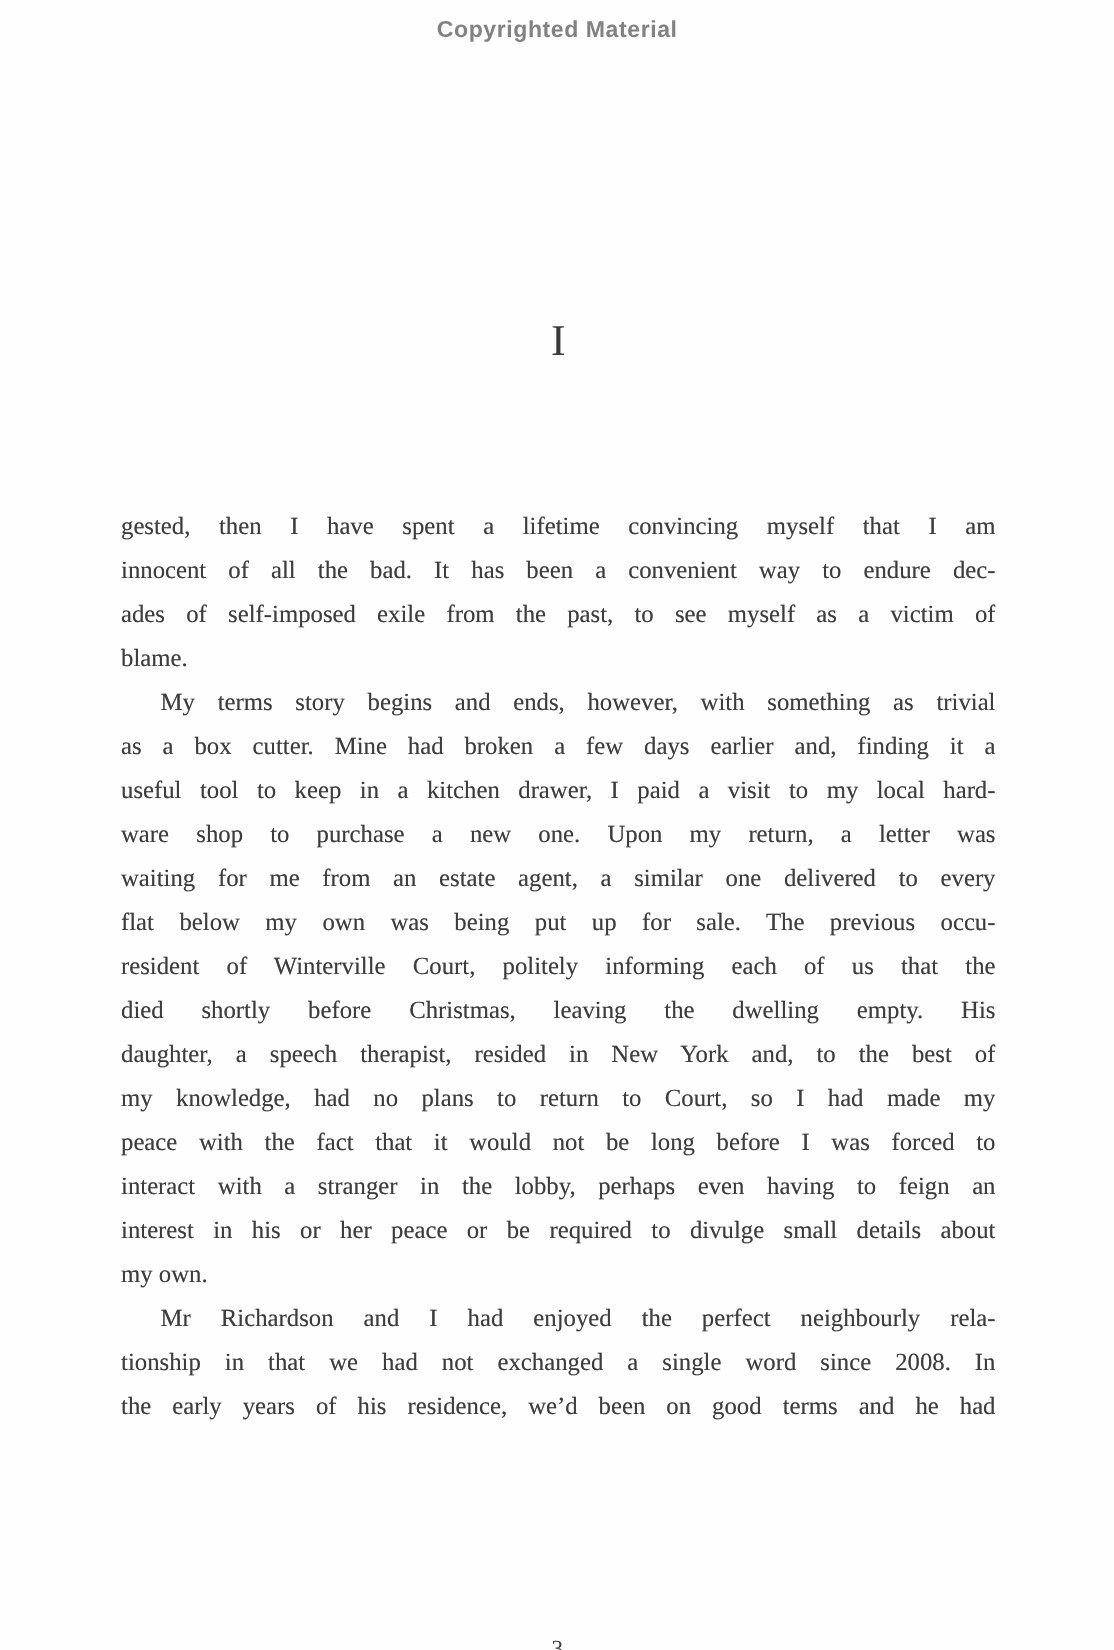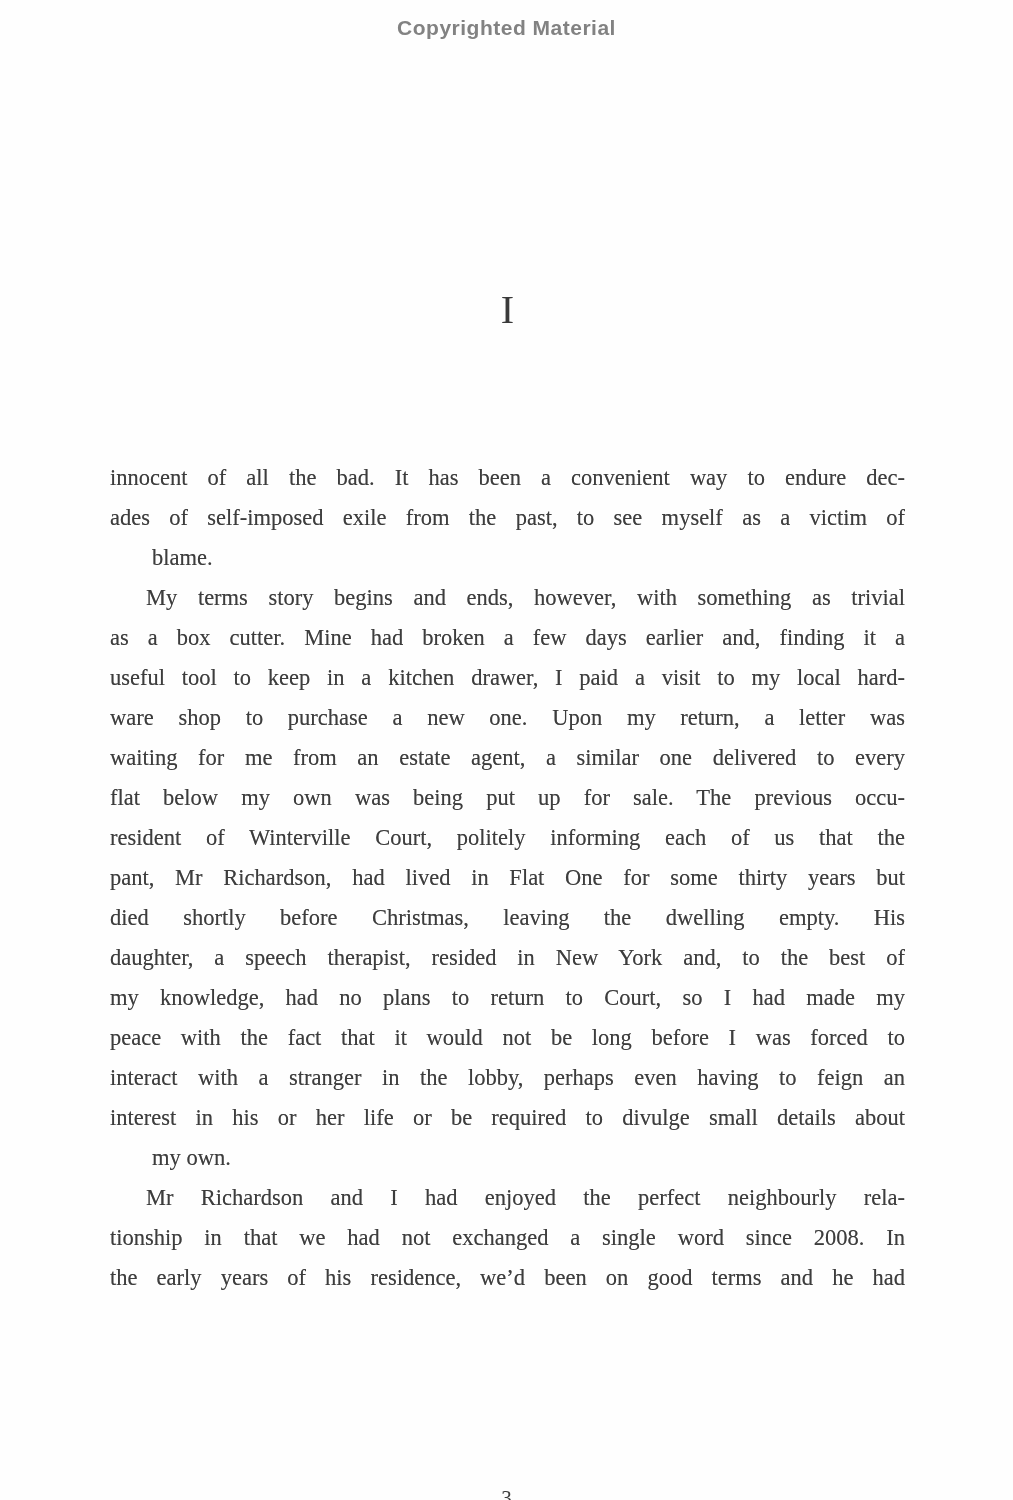--- a/index.html
+++ b/index.html
@@ -47,21 +47,20 @@
     text-shadow: 0 0 0.5px rgba(70,70,70,0.55);
   }
   .line {
     text-align: justify;
     text-align-last: justify;
     height: 40px;
     overflow: hidden;
   }
   .line.para-end {
     text-align-last: left;
-    margin-left: 42px;
   }
   .line.indent {
     text-indent: 36px;
   }
   .page-number {
     position: absolute;
     top: 1486px;
     left: 0;
     right: 0;
     text-align: center;
@@ -71,37 +70,37 @@
 </style>
 </head>
 <body>
 
 <div class="page" style="--bg: #fefefe; --ink: #3d3d3d; --heading: #3a3a3a; --notice: #828282;">
   <div class="copyright-notice">Copyrighted Material</div>
 
   <div class="chapter-heading">I</div>
 
   <div class="body-text">
+      <div class="line">gested, then I have spent a lifetime convincing myself that I am</div>
       <div class="line">innocent of all the bad. It has been a convenient way to endure dec-</div>
       <div class="line">ades of self-imposed exile from the past, to see myself as a victim of</div>
       <div class="line para-end">blame.</div>
       <div class="line indent">My terms story begins and ends, however, with something as trivial</div>
       <div class="line">as a box cutter. Mine had broken a few days earlier and, finding it a</div>
       <div class="line">useful tool to keep in a kitchen drawer, I paid a visit to my local hard-</div>
       <div class="line">ware shop to purchase a new one. Upon my return, a letter was</div>
       <div class="line">waiting for me from an estate agent, a similar one delivered to every</div>
       <div class="line">flat below my own was being put up for sale. The previous occu-</div>
       <div class="line">resident of Winterville Court, politely informing each of us that the</div>
-      <div class="line">pant, Mr Richardson, had lived in Flat One for some thirty years but</div>
       <div class="line">died shortly before Christmas, leaving the dwelling empty. His</div>
       <div class="line">daughter, a speech therapist, resided in New York and, to the best of</div>
       <div class="line">my knowledge, had no plans to return to Court, so I had made my</div>
       <div class="line">peace with the fact that it would not be long before I was forced to</div>
       <div class="line">interact with a stranger in the lobby, perhaps even having to feign an</div>
-      <div class="line">interest in his or her life or be required to divulge small details about</div>
+      <div class="line">interest in his or her peace or be required to divulge small details about</div>
       <div class="line para-end">my own.</div>
       <div class="line indent">Mr Richardson and I had enjoyed the perfect neighbourly rela-</div>
       <div class="line">tionship in that we had not exchanged a single word since 2008. In</div>
       <div class="line">the early years of his residence, we’d been on good terms and he had</div>
     </div>
 
   <div class="page-number">3</div>
 </div>
 
 </body></html>

